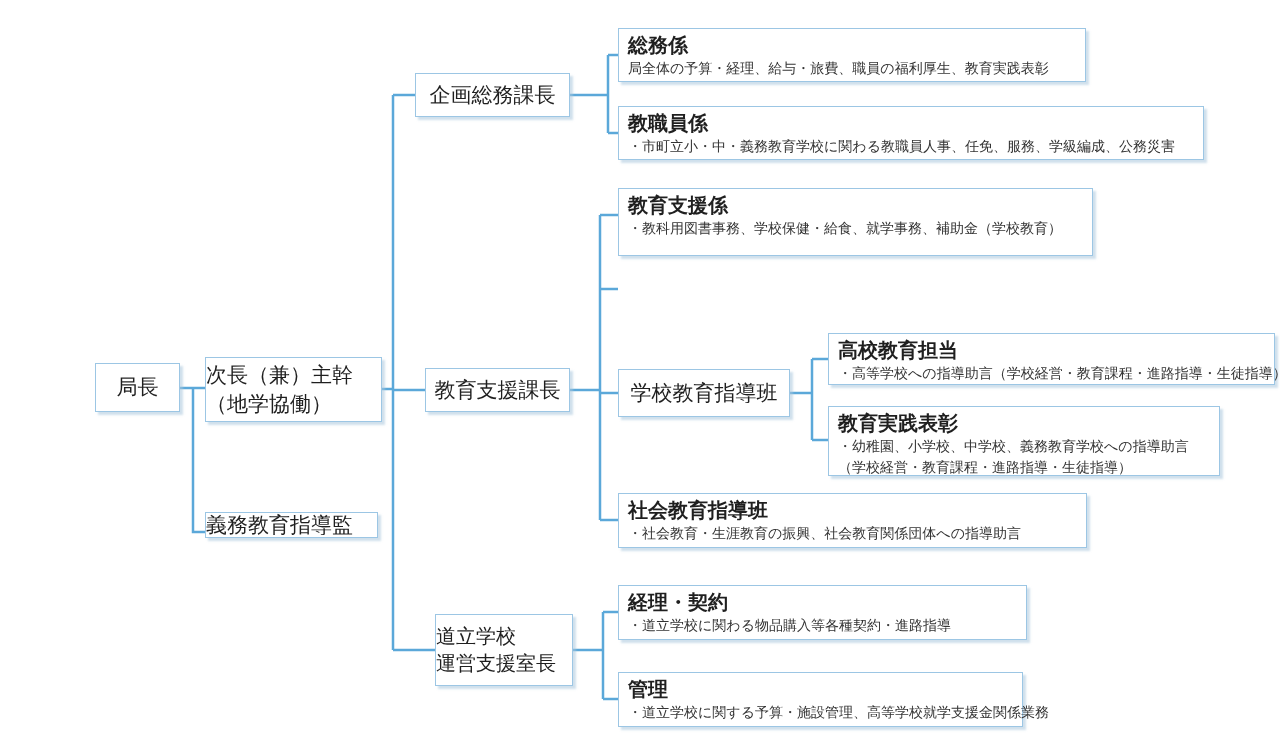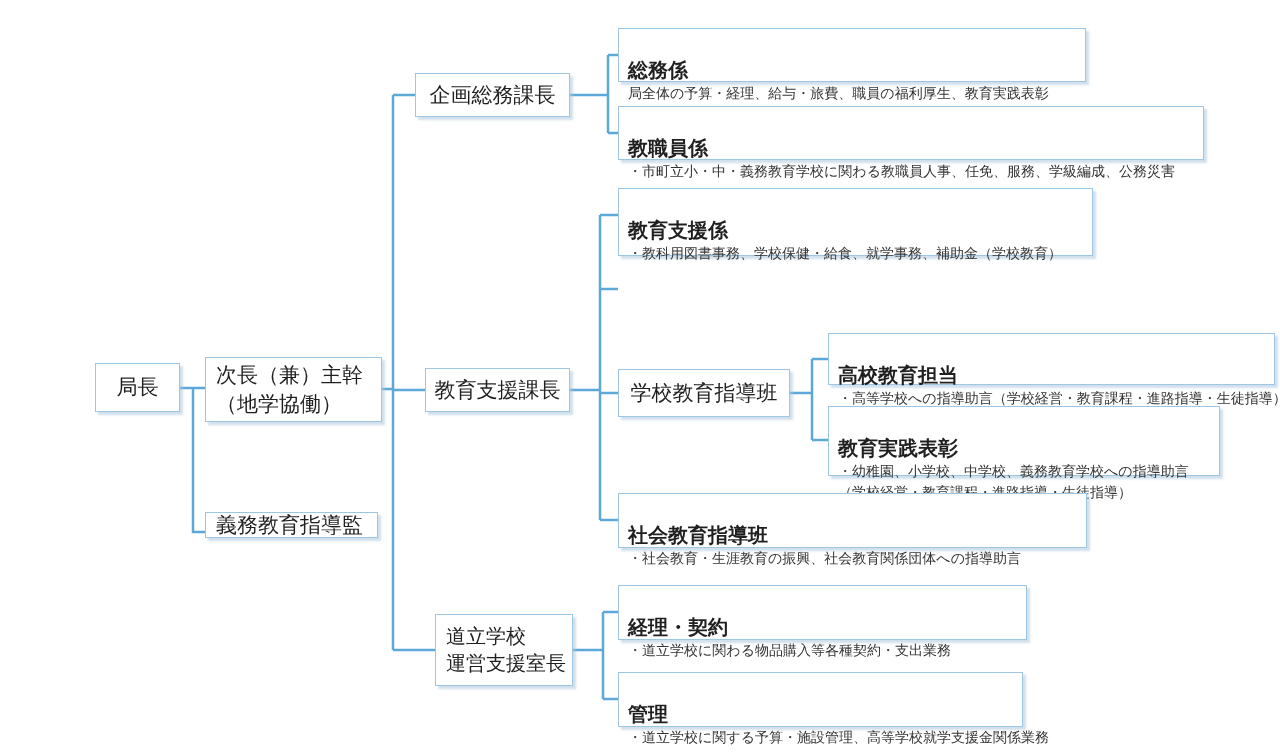--- a/index.html
+++ b/index.html
@@ -20,37 +20,36 @@
     border:1.5px solid var(--box-border,#9CC6E4);
     box-shadow:3px 3px 2px rgba(170,198,220,0.55);
     display:flex;align-items:center;justify-content:center;
     font-weight:normal;
     font-size:21px;
     color:var(--title-text,#1f1f1f);
     text-align:center;
     white-space:pre;
     line-height:1.35;
   }
-  .node.left{justify-content:flex-start;text-align:left;padding-left:10px;}
+  .node.left{justify-content:flex-start;text-align:left;}
 
   .detail{
     position:absolute;
     box-sizing:border-box;
     background:#ffffff;
     border:1.5px solid var(--box-border,#9CC6E4);
     box-shadow:3px 3px 2px rgba(170,198,220,0.55);
     padding:3px 9px 2px 9px;
   }
   .detail .title{
     font-weight:bold;
     font-size:20px;
     line-height:26px;
     color:var(--title-text,#1f1f1f);
     white-space:pre;
-    margin-top:25px;
   }
   .detail .desc{
     font-size:14px;
     line-height:21px;
     color:var(--desc-text,#333333);
     white-space:pre;
   }
 </style>
 </head>
 <body>
@@ -148,21 +147,21 @@
 （学校経営・教育課程・進路指導・生徒指導）</div>
   </div>
 
   <div class="detail" style="left:618px;top:493px;width:469px;height:55px">
     <div class="title">社会教育指導班</div>
     <div class="desc">・社会教育・生涯教育の振興、社会教育関係団体への指導助言</div>
   </div>
 
   <div class="detail" style="left:618px;top:585px;width:409px;height:55px">
     <div class="title">経理・契約</div>
-    <div class="desc">・道立学校に関わる物品購入等各種契約・支出業務</div>
+    <div class="desc">・道立学校に関わる物品購入等各種契約・進路指導</div>
   </div>
 
   <div class="detail" style="left:618px;top:672px;width:405px;height:55px">
     <div class="title">管理</div>
     <div class="desc">・道立学校に関する予算・施設管理、高等学校就学支援金関係業務</div>
   </div>
 
 </div>
 
 </body></html>

